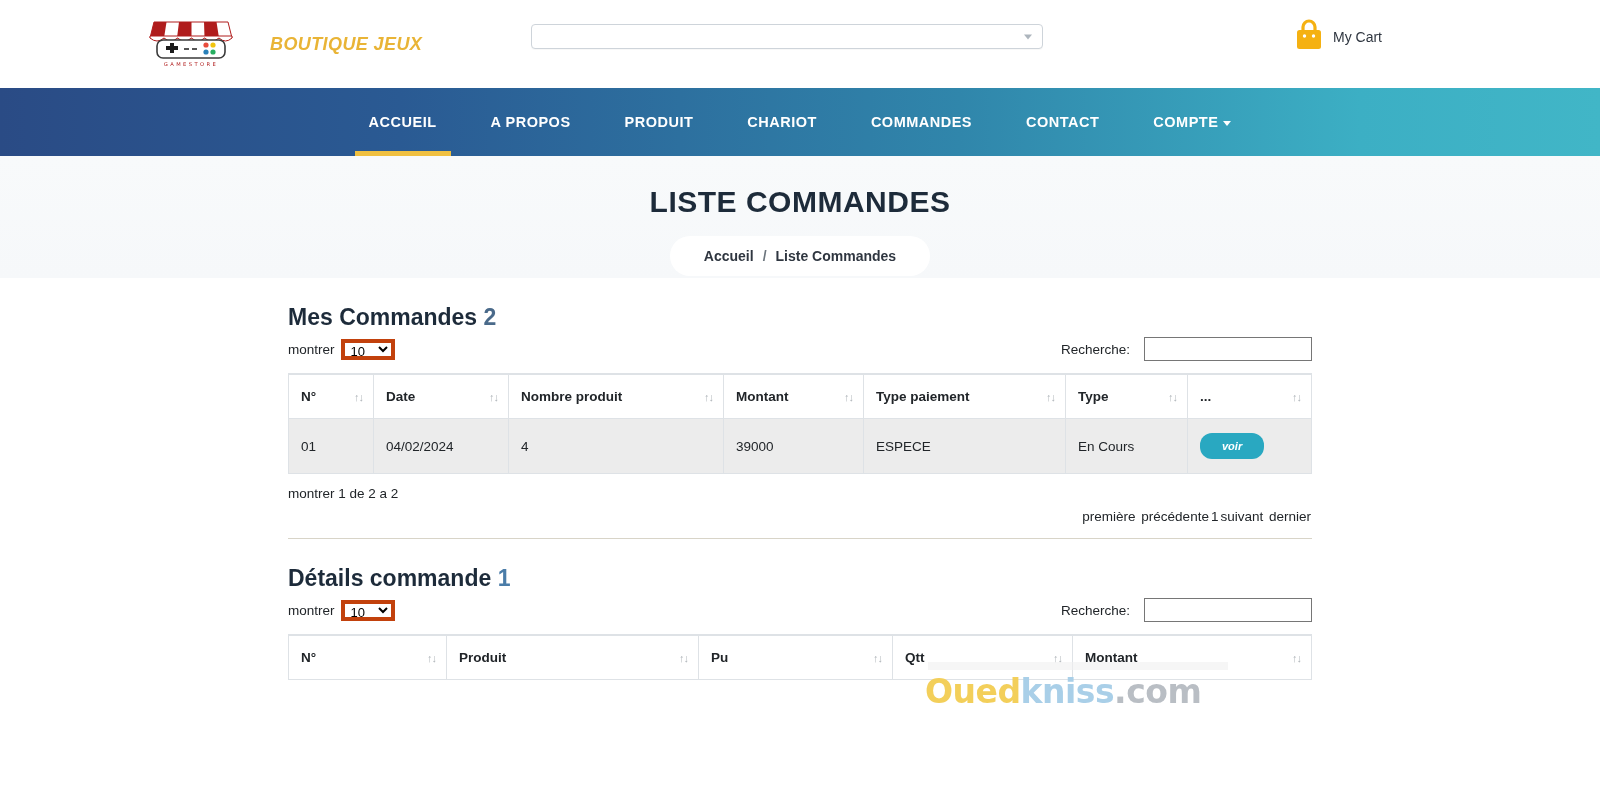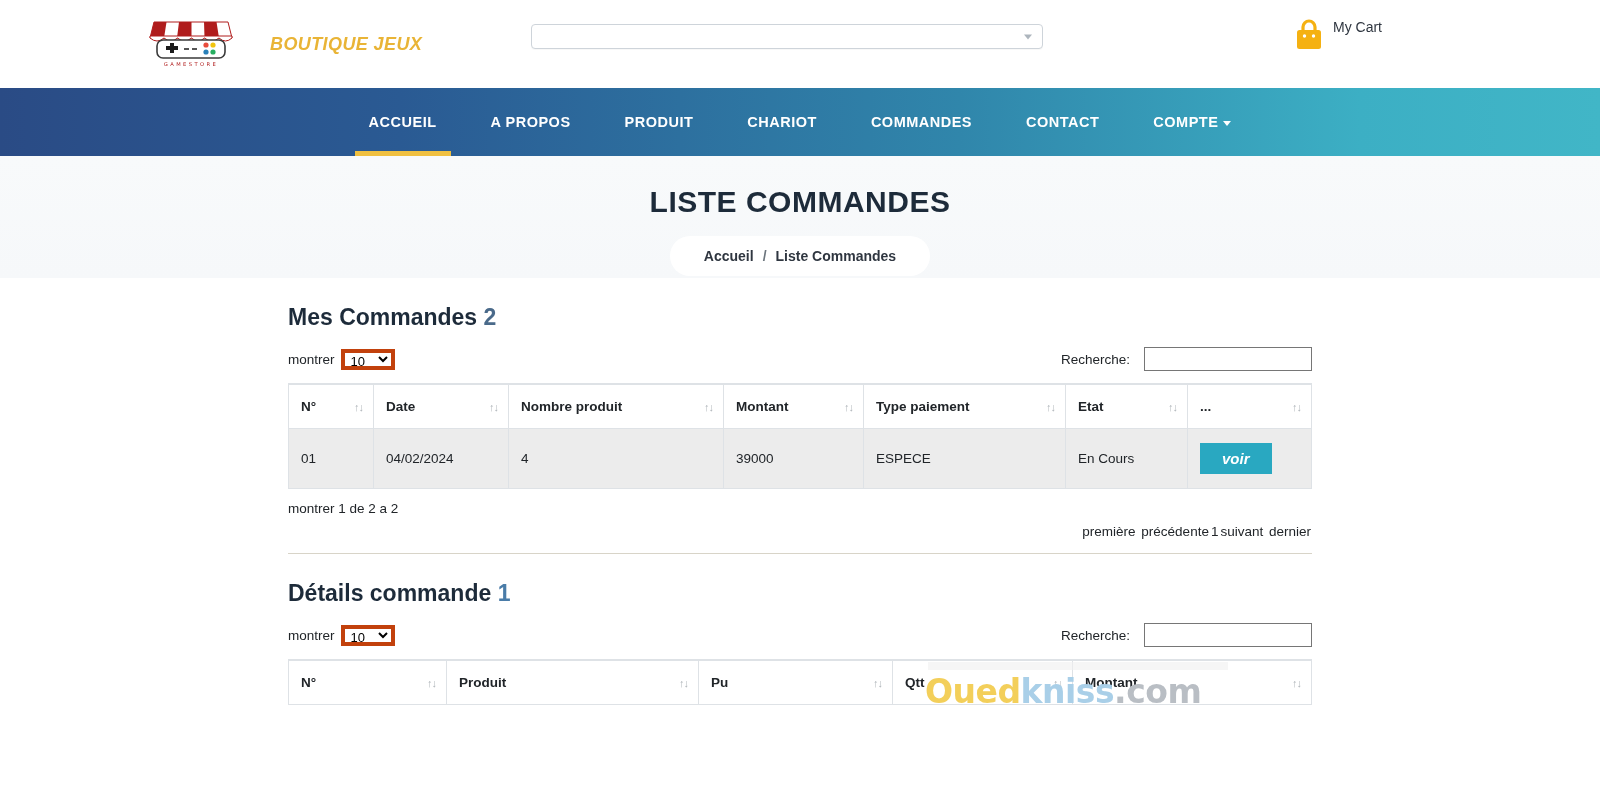--- a/index.html
+++ b/index.html
@@ -64,20 +64,21 @@
     width: 0; height: 0;
     border-left: 4px solid transparent;
     border-right: 4px solid transparent;
     border-top: 5px solid #adb5bd;
   }
   .cart {
     position: absolute;
     left: 1294px;
     top: 19px;
     display: flex;
+    align-items: center;
     gap: 9px;
   }
   .cart-label {
     font-size: 14px;
     color: #2f3640;
   }
 
   
   .navbar {
     height: 68px;
@@ -167,21 +168,21 @@
     margin: 26px 0 0 0;
     padding-top: 0;
   }
   .section-title .count { color: #4a6a8a; font-weight: bold; }
   .section-title.details .count { color: #4a7ca8; }
 
   .table-controls {
     display: flex;
     align-items: center;
     justify-content: space-between;
-    margin-top: 16px;
+    margin-top: 6px;
     font-size: 13.5px;
     color: #212529;
   }
   .montrer {
     display: flex;
     align-items: center;
     gap: 6px;
   }
   .mini-select {
     height: 21px;
@@ -242,23 +243,23 @@
   table.dt tbody tr.even td { background: #ffffff; }
 
   .state-encours { color: #e8a33d; }
 
   .btn-voir {
     display: inline-block;
     background: #29a8c1;
     color: #ffffff;
     font-style: italic;
     font-weight: bold;
-    font-size: 15px;
+    font-size: 11px;
     border: none;
-    border-radius: 0;
+    border-radius: 12px;
     padding: 7px 22px;
     cursor: pointer;
     font-family: "Liberation Sans", sans-serif;
   }
 
   .table-footer {
     display: flex;
     flex-direction: column;
     font-size: 13.5px;
     margin-top: 12px;
@@ -424,21 +425,21 @@
     </div>
 
     <table class="dt">
       <thead>
         <tr>
           <th style="width:85px"><span>N°</span><span class="sortico">↑↓</span></th>
           <th style="width:135px"><span>Date</span><span class="sortico">↑↓</span></th>
           <th style="width:215px"><span>Nombre produit</span><span class="sortico">↑↓</span></th>
           <th style="width:140px"><span>Montant</span><span class="sortico">↑↓</span></th>
           <th style="width:202px"><span>Type paiement</span><span class="sortico">↑↓</span></th>
-          <th style="width:122px"><span>Etat</span><span class="sortico">↑↓</span></th>
+          <th style="width:122px"><span>Type</span><span class="sortico">↑↓</span></th>
           <th><span>...</span><span class="sortico">↑↓</span></th>
         </tr>
       </thead>
       <tbody>
         <tr class="odd">
           <td>01</td>
           <td>04/02/2024</td>
           <td>4</td>
           <td>39000</td>
           <td>ESPECE</td>

